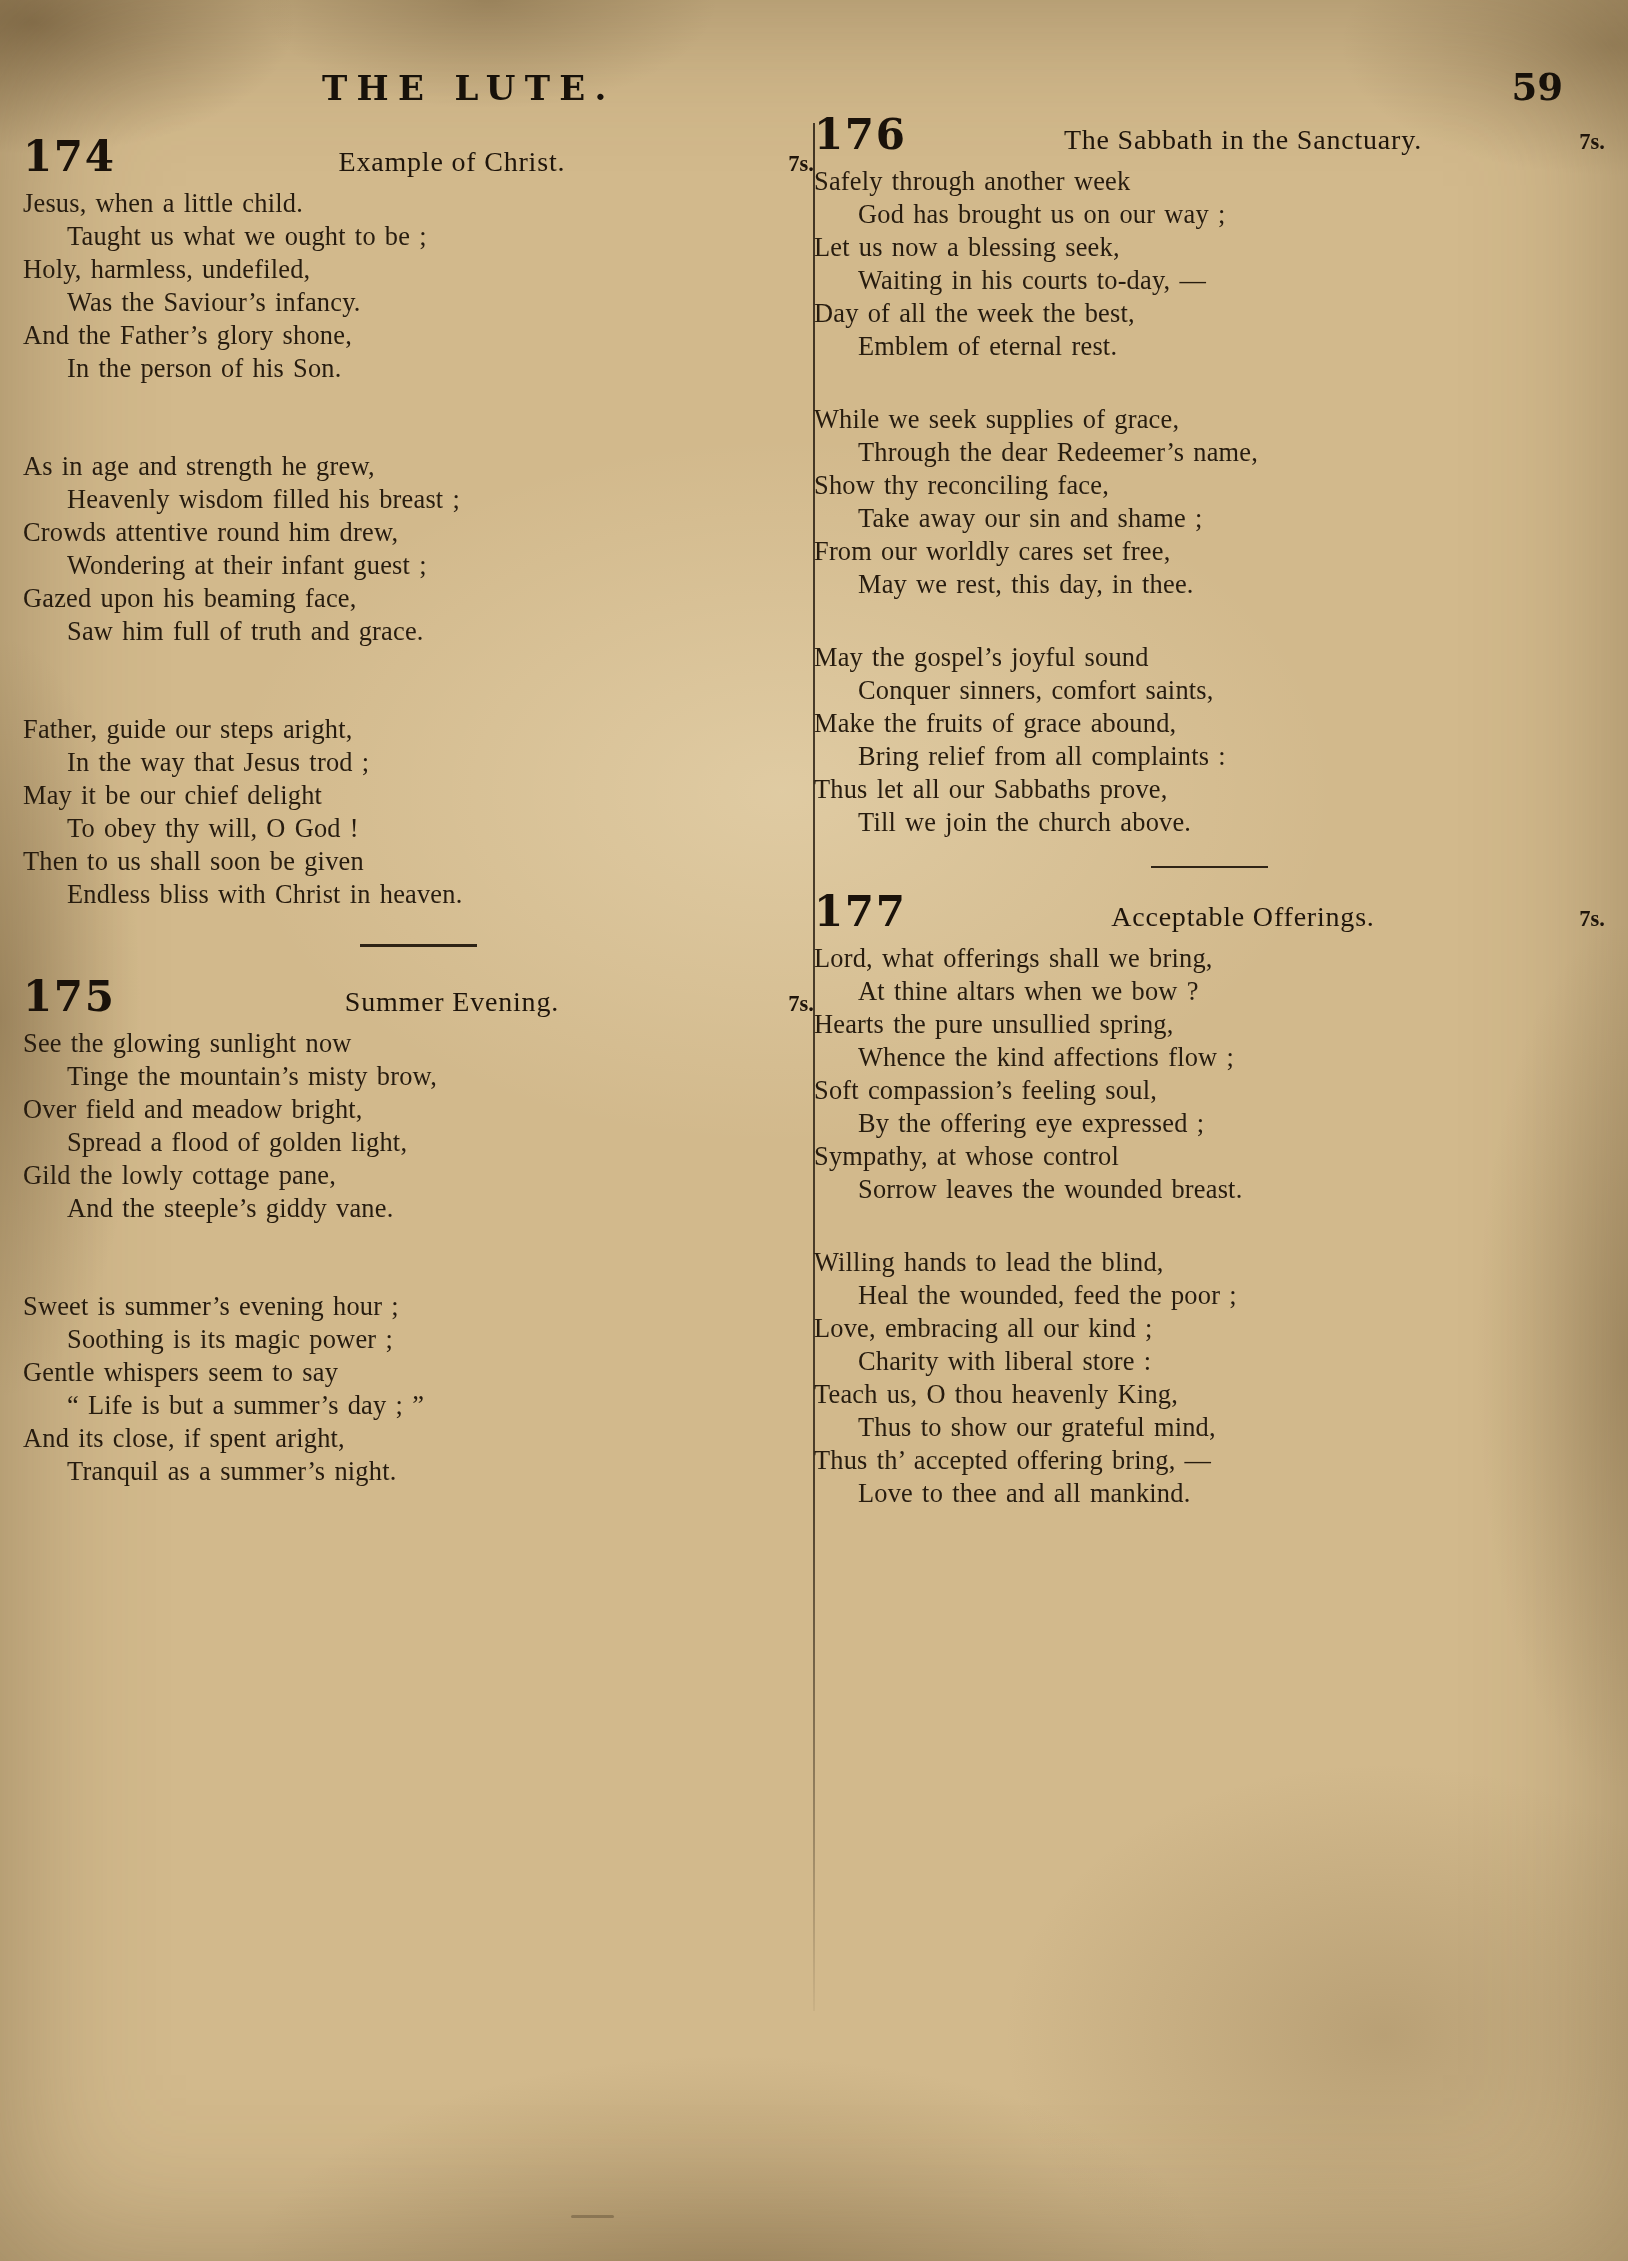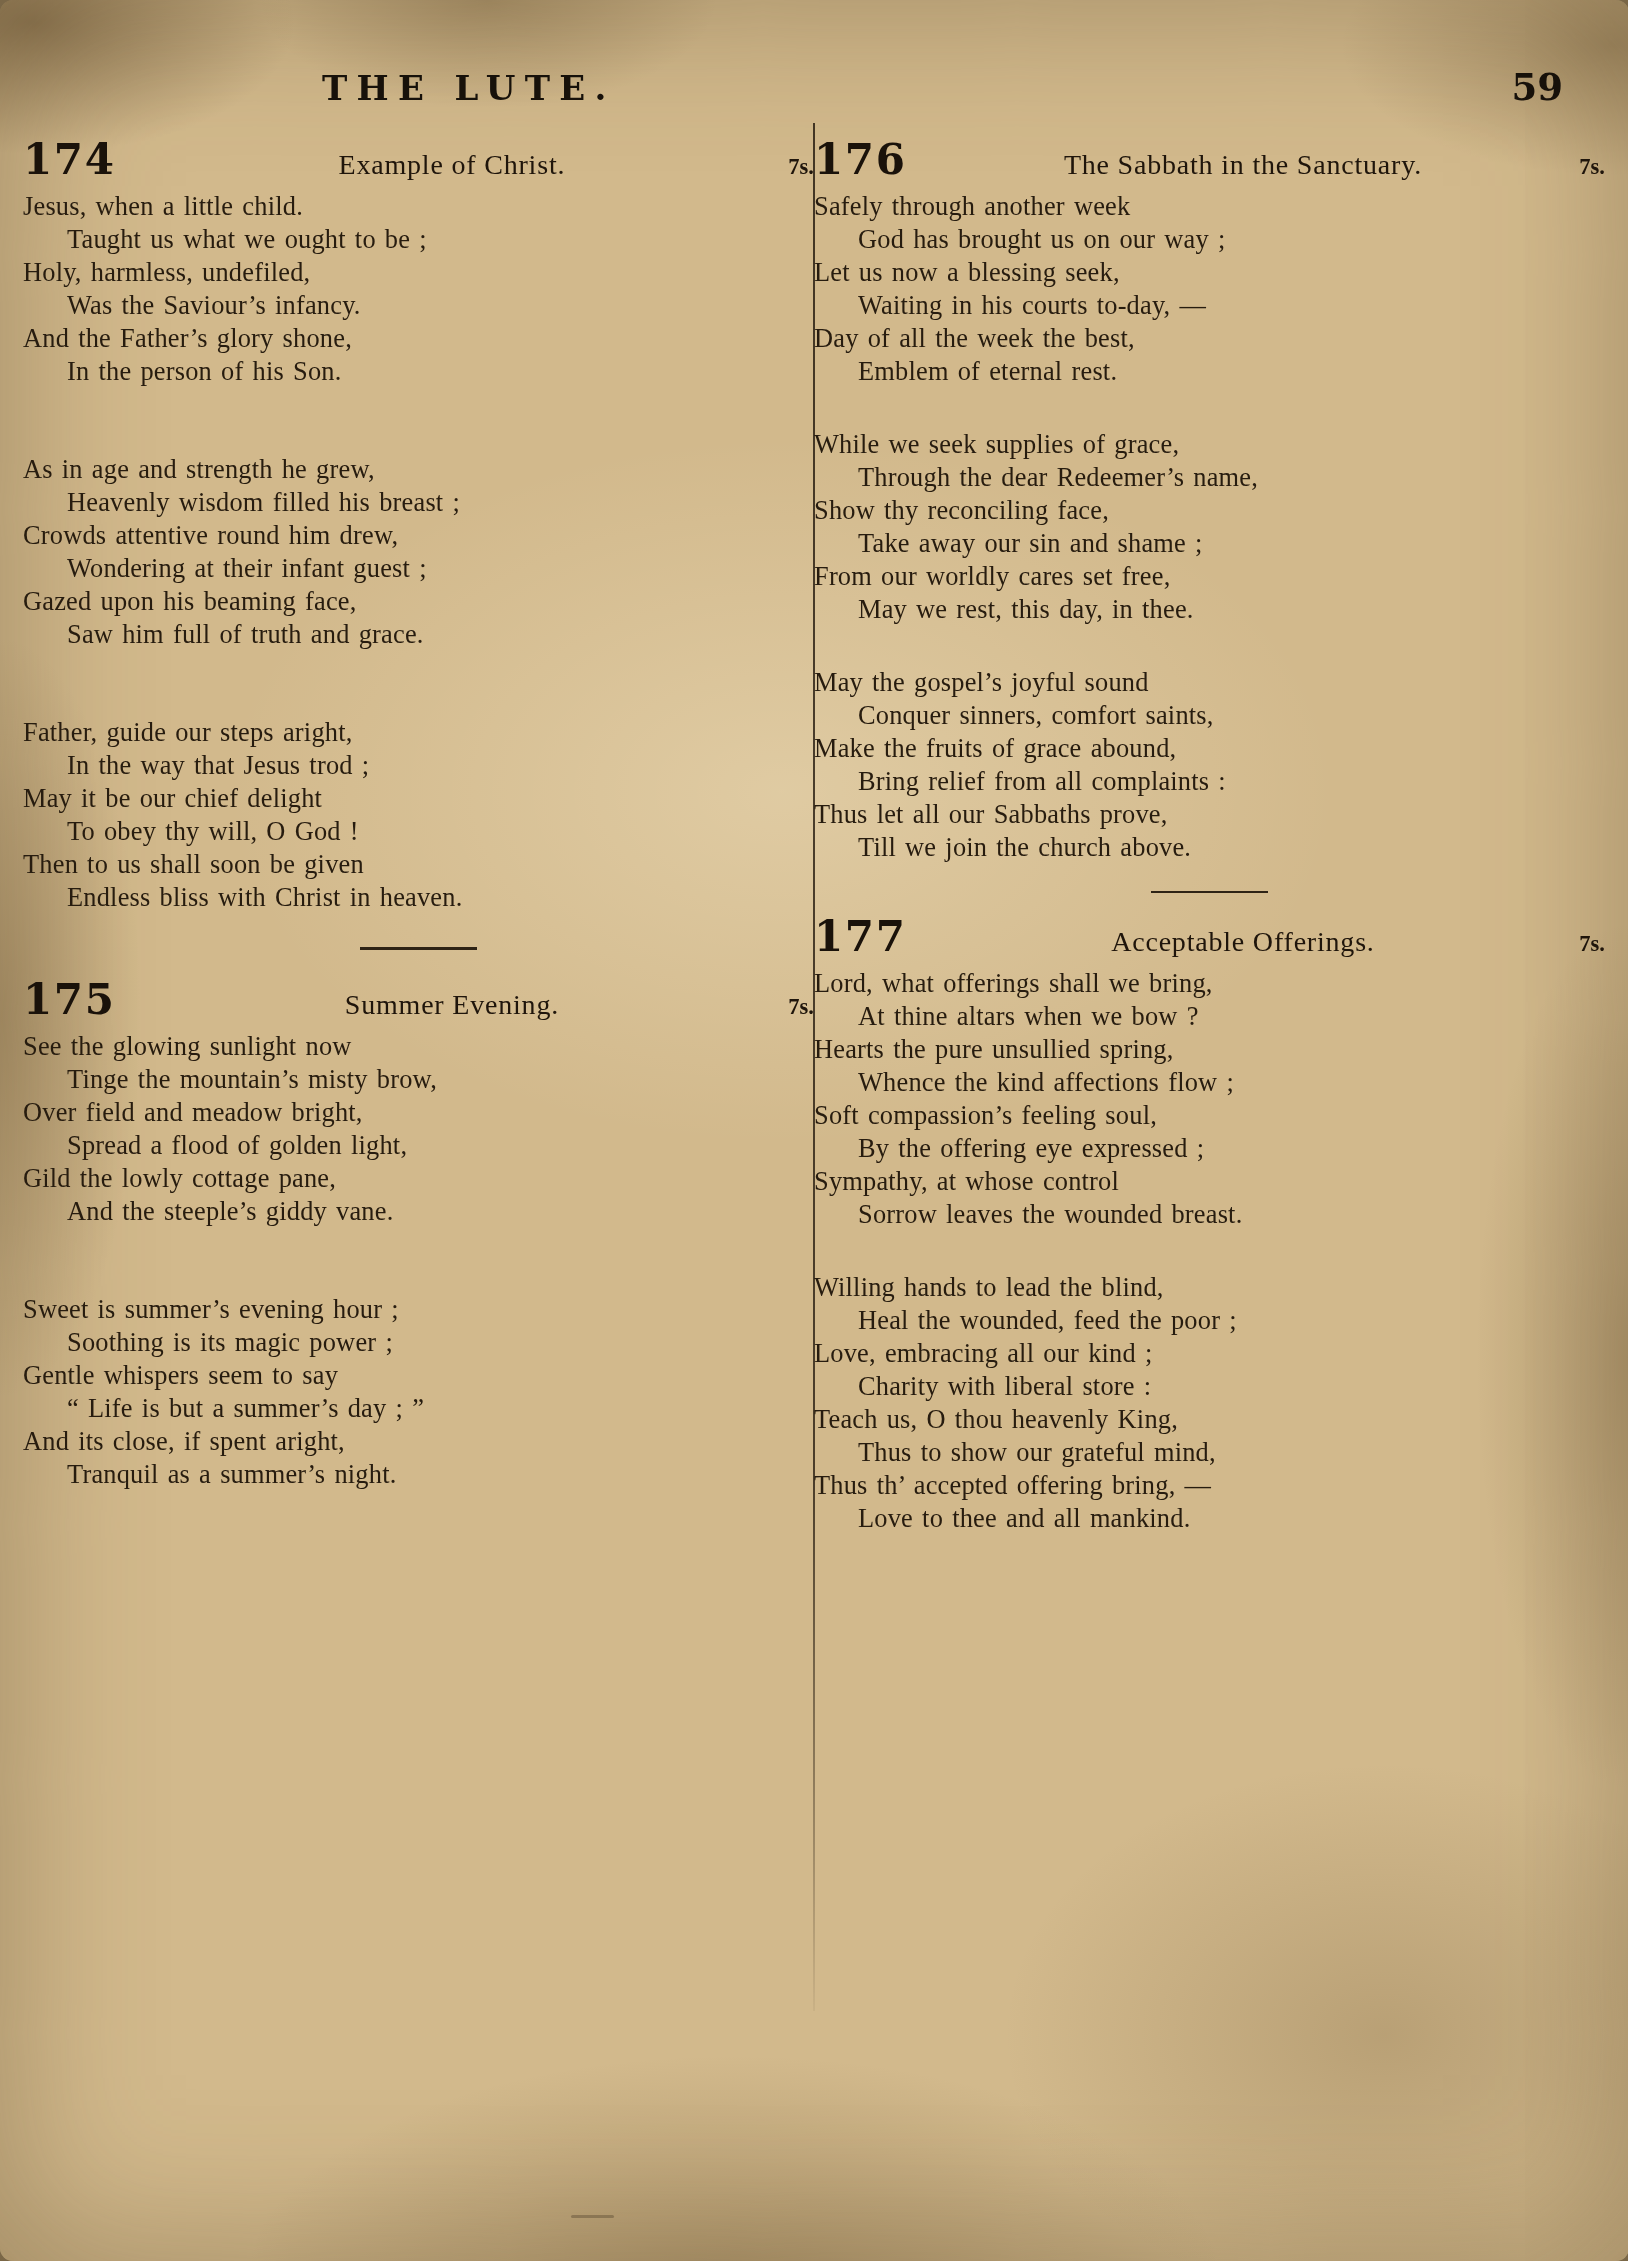--- a/index.html
+++ b/index.html
@@ -17,21 +17,20 @@
     background-image:
       radial-gradient(ellipse 404px 202px at 2% 1%, rgba(92,70,40,0.55), rgba(92,70,40,0) 65%),
       radial-gradient(ellipse 326px 155px at 30% 0%, rgba(100,78,45,0.35), rgba(100,78,45,0) 70%),
       radial-gradient(ellipse 388px 186px at 99% 2%, rgba(100,78,45,0.40), rgba(100,78,45,0) 70%),
       radial-gradient(ellipse 202px 544px at 0% 45%, rgba(105,82,48,0.35), rgba(105,82,48,0) 70%),
       radial-gradient(ellipse 218px 621px at 100% 60%, rgba(105,82,48,0.30), rgba(105,82,48,0) 70%),
       radial-gradient(ellipse 699px 326px at 45% 101%, rgba(110,86,50,0.35), rgba(110,86,50,0) 70%),
       radial-gradient(ellipse 544px 388px at 85% 90%, rgba(110,86,50,0.25), rgba(110,86,50,0) 70%),
       radial-gradient(ellipse 854px 544px at 48% 35%, rgba(255,244,214,0.30), rgba(255,244,214,0) 65%);
     box-shadow: inset 0 0 155px rgba(90,70,40,0.45);
-    border-radius: 13px;
   }
 
   .running-title {
     position: absolute;
     left: 322px;
     top: 68px;
     font-family: "DejaVu Serif", serif;
     font-weight: bold;
     font-size: 34px;
     letter-spacing: 9.3px;
@@ -59,23 +58,24 @@
     background: linear-gradient(180deg,
       rgba(42,31,18,0.85) 0%,
       rgba(42,31,18,0.80) 72%,
       rgba(42,31,18,0.35) 90%,
       rgba(42,31,18,0.05) 100%);
   }
 
   .columns {
     position: absolute;
     left: 23px;
-    top: 139px;
+    top: 114px;
     width: 1582px;
     display: flex;
+    align-items: center;
   }
   .column { flex: 1; min-width: 0; }
 
   .hymn-header {
     display: flex;
     align-items: baseline;
     margin-bottom: 9.3px;
   }
   .hymn-number {
     font-family: "DejaVu Serif", serif;

